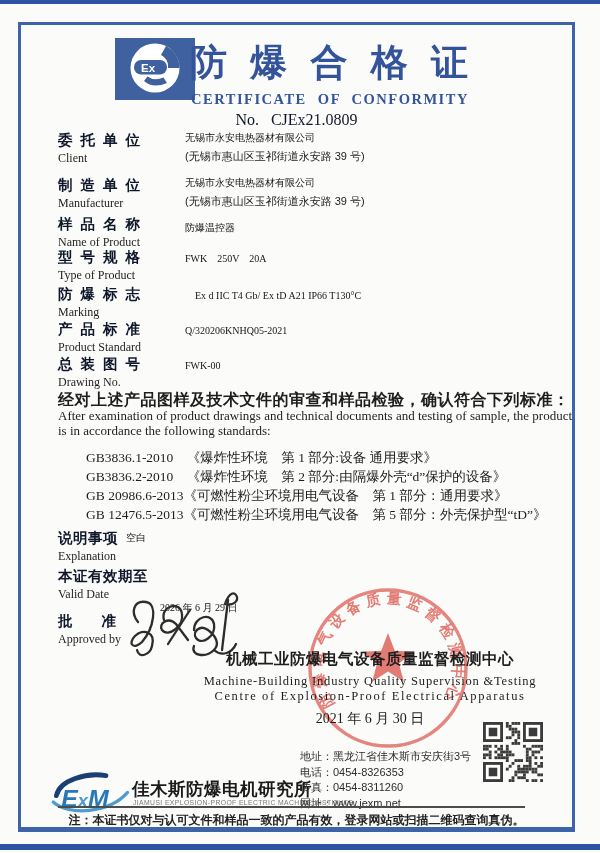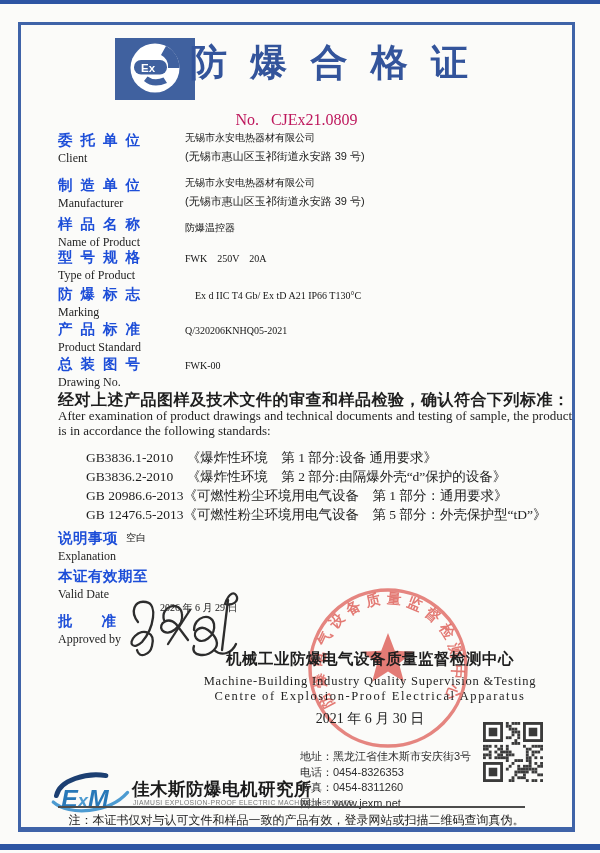--- a/index.html
+++ b/index.html
@@ -9,38 +9,38 @@
     font-family:"Liberation Sans", sans-serif; color:#1e1e1e;
   }
   .abs { position:absolute; }
   .band { position:absolute; left:0; width:600px; background:#2d55a3; }
   .frame { position:absolute; left:18px; top:22px; width:557px; height:810px;
            border:3px solid #3f63a8; border-bottom-width:5px; }
   .title-cn { font-family:"Liberation Serif",serif; font-weight:bold; color:#33549b;
               font-size:37px; letter-spacing:7px; white-space:nowrap; }
   .title-en { font-family:"Liberation Serif",serif; font-weight:bold; color:#33549b;
               font-size:14.5px; letter-spacing:1.5px; word-spacing:6px; margin-top:3px; }
-  .no-line  { font-family:"Liberation Serif",serif; font-size:16px; color:#be185d;
+  .no-line  { font-family:"Liberation Serif",serif; font-size:16px; color:#0f172a;
               width:557px; left:18px; text-align:center; top:111px; word-spacing:8px; }
-  .lab-cn { font-weight:bold; font-size:14.5px; letter-spacing:2px; color:#1d4ed8; white-space:nowrap; }
+  .lab-cn { font-weight:bold; font-size:14.5px; letter-spacing:2px; color:#0f172a; white-space:nowrap; }
   .lab-en { font-family:"Liberation Serif",serif; font-size:12px; color:#1e1e1e; margin-top:1px; white-space:nowrap; }
   .val    { font-family:"Liberation Serif",serif; font-size:10px; color:#141414; white-space:pre; }
   .val-sub{ font-size:11px; color:#222; margin-top:4px; white-space:pre; }
   .stmt-cn { font-weight:bold; font-size:16px; letter-spacing:0.5px; white-space:nowrap; }
   .stmt-en { font-family:"Liberation Serif",serif; font-size:13px; white-space:nowrap; }
   .std-line { font-family:"Liberation Serif",serif; font-size:13.5px; white-space:pre; line-height:19px; }
   .issuer-cn { font-weight:bold; font-size:15.5px; letter-spacing:0.5px; white-space:nowrap; }
   .issuer-en { font-family:"Liberation Serif",serif; font-size:12.5px; letter-spacing:0.8px; white-space:nowrap; }
   .issuer-date { font-family:"Liberation Serif",serif; font-size:14px; }
   .contact { font-size:11px; line-height:15.5px; color:#2d2d2d; white-space:nowrap; }
   .inst-cn { font-weight:bold; font-size:17.5px; letter-spacing:0.5px; color:#1b1b1b; white-space:nowrap; }
   .inst-en { font-size:6.8px; color:#7a7a7a; letter-spacing:0.4px; white-space:nowrap; }
   .divider { position:absolute; left:58px; top:806px; width:467px; height:2px; background:#4c4c4c; }
   .note { position:absolute; left:18px; top:812px; width:557px; text-align:center;
-          font-weight:normal; font-size:12px; color:#222; }
+          font-weight:bold; font-size:12px; color:#222; }
   .z2 { z-index:2; }
 </style>
 </head>
 <body>
 
 <div class="band" style="top:0; height:4px;"></div>
 <div class="band" style="top:844px; height:6px;"></div>
 
 <div class="frame"></div>
 
@@ -48,20 +48,21 @@
   <rect width="80" height="62" fill="#40619f"></rect>
   <circle cx="40" cy="30" r="24.5" fill="#ffffff"></circle>
   <path d="M51 8 A24.5 24.5 0 0 1 64.5 30 L53 30 A13 13 0 0 0 46 17 Z" fill="#40619f"></path>
   <rect x="19" y="22" width="33" height="14.5" rx="7" fill="#40619f"></rect>
   <text x="26" y="33.5" font-size="11.5" font-weight="bold" fill="#ffffff" font-family="&quot;Liberation Sans&quot;,sans-serif">Ex</text>
   <path d="M29 43 q9 8 23 2 l-3.5 -5.5 q-9 4 -16 -1 z" fill="#40619f"></path>
 </svg>
 
 <div class="abs" style="left:190px; top:38px; width:280px; text-align:center;">
   <div class="title-cn">防 爆 合 格 证</div>
+  <div class="title-en">CERTIFICATE  OF  CONFORMITY</div>
 </div>
 <div class="abs no-line">No.   CJEx21.0809</div>
 
 <div class="abs" style="left:58px; top:131px;">
   <div class="lab-cn">委 托 单 位</div>
   <div class="lab-en">Client</div>
 </div>
 <div class="abs" style="left:185px; top:131px;">
   <div class="val">无锡市永安电热器材有限公司</div>
   <div class="val-sub">(无锡市惠山区玉祁街道永安路 39 号)</div>

